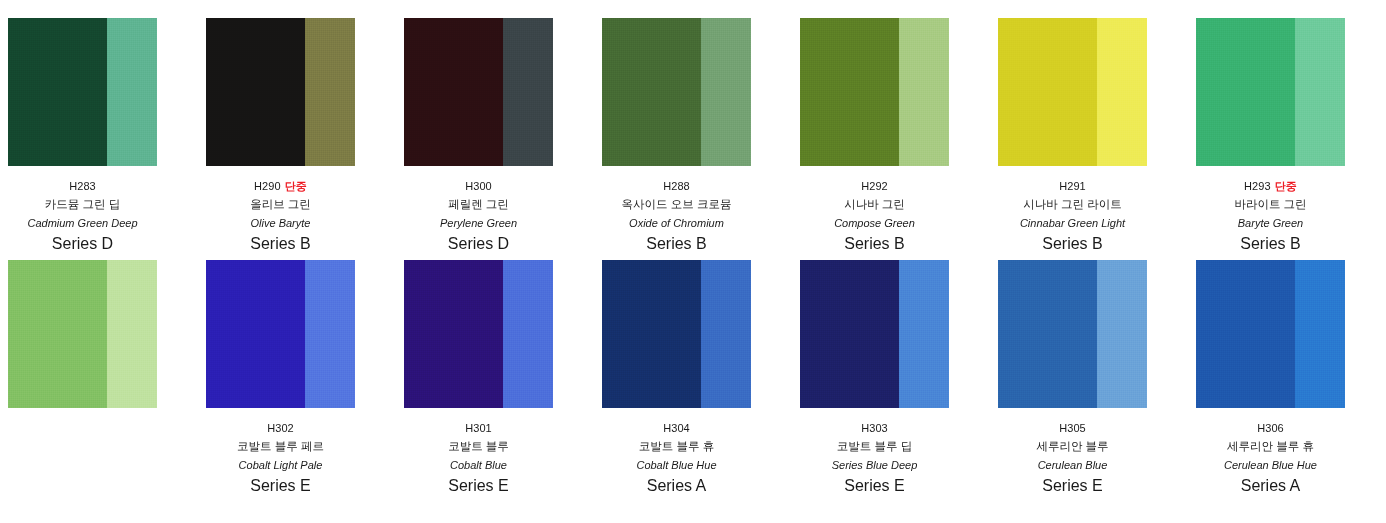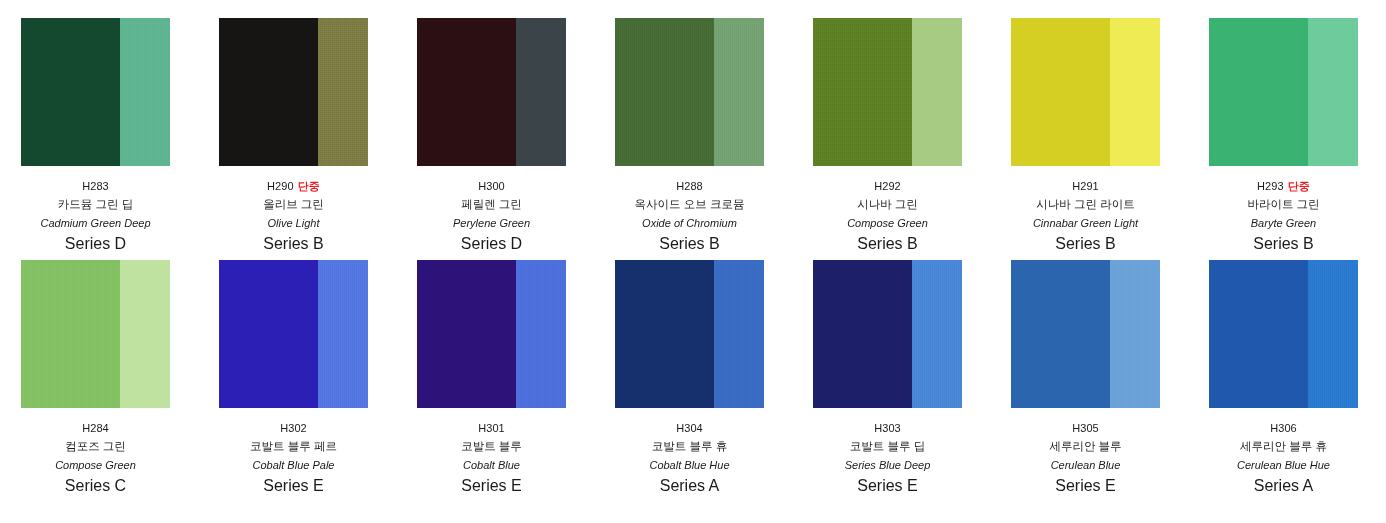--- a/index.html
+++ b/index.html
@@ -14,21 +14,21 @@
     font-family: "Liberation Sans", "DejaVu Sans", sans-serif;
     overflow: hidden;
   }
 
   #chart-grid {
     display: grid;
     grid-template-columns: repeat(7, 198px);
     grid-template-rows: 242px 242px;
     width: 1121px;
     padding-top: 18px;
-    padding-left: 21px;
+    padding-left: 8px;
   }
 
   .swatch-cell {
     width: 198px;
     display: flex;
     flex-direction: column;
     align-items: flex-start;
   }
 
   .swatch-chip {
@@ -120,21 +120,21 @@
       </div>
     </div>
     <div class="swatch-cell">
       <div class="swatch-chip">
         <div class="chip-mass" style="background-color: rgb(22, 21, 20);"></div>
         <div class="chip-tint" style="background-color: rgb(125, 124, 69);"></div>
       </div>
       <div class="swatch-caption">
         <div class="caption-code-line"><span class="caption-code">H290</span><span class="caption-badge" style="color: rgb(238, 28, 37);">단중</span></div>
         <div class="caption-kr">올리브 그린</div>
-        <div class="caption-en">Olive Light</div>
+        <div class="caption-en">Olive Baryte</div>
         <div class="caption-series">Series B</div>
       </div>
     </div>
     <div class="swatch-cell">
       <div class="swatch-chip">
         <div class="chip-mass" style="background-color: rgb(44, 15, 18);"></div>
         <div class="chip-tint" style="background-color: rgb(59, 69, 73);"></div>
       </div>
       <div class="swatch-caption">
         <div class="caption-code-line"><span class="caption-code">H300</span></div>
@@ -189,36 +189,30 @@
         <div class="caption-kr">바라이트 그린</div>
         <div class="caption-en">Baryte Green</div>
         <div class="caption-series">Series B</div>
       </div>
     </div>
     <div class="swatch-cell">
       <div class="swatch-chip">
         <div class="chip-mass" style="background-color: rgb(131, 193, 100);"></div>
         <div class="chip-tint" style="background-color: rgb(192, 226, 160);"></div>
       </div>
-      <div class="swatch-caption">
-        <div class="caption-code-line"><span class="caption-code">H284</span></div>
-        <div class="caption-kr">컴포즈 그린</div>
-        <div class="caption-en">Compose Green</div>
-        <div class="caption-series">Series C</div>
-      </div>
     </div>
     <div class="swatch-cell">
       <div class="swatch-chip">
         <div class="chip-mass" style="background-color: rgb(43, 31, 181);"></div>
         <div class="chip-tint" style="background-color: rgb(84, 118, 224);"></div>
       </div>
       <div class="swatch-caption">
         <div class="caption-code-line"><span class="caption-code">H302</span></div>
         <div class="caption-kr">코발트 블루 페르</div>
-        <div class="caption-en">Cobalt Blue Pale</div>
+        <div class="caption-en">Cobalt Light Pale</div>
         <div class="caption-series">Series E</div>
       </div>
     </div>
     <div class="swatch-cell">
       <div class="swatch-chip">
         <div class="chip-mass" style="background-color: rgb(44, 18, 121);"></div>
         <div class="chip-tint" style="background-color: rgb(77, 111, 219);"></div>
       </div>
       <div class="swatch-caption">
         <div class="caption-code-line"><span class="caption-code">H301</span></div>

